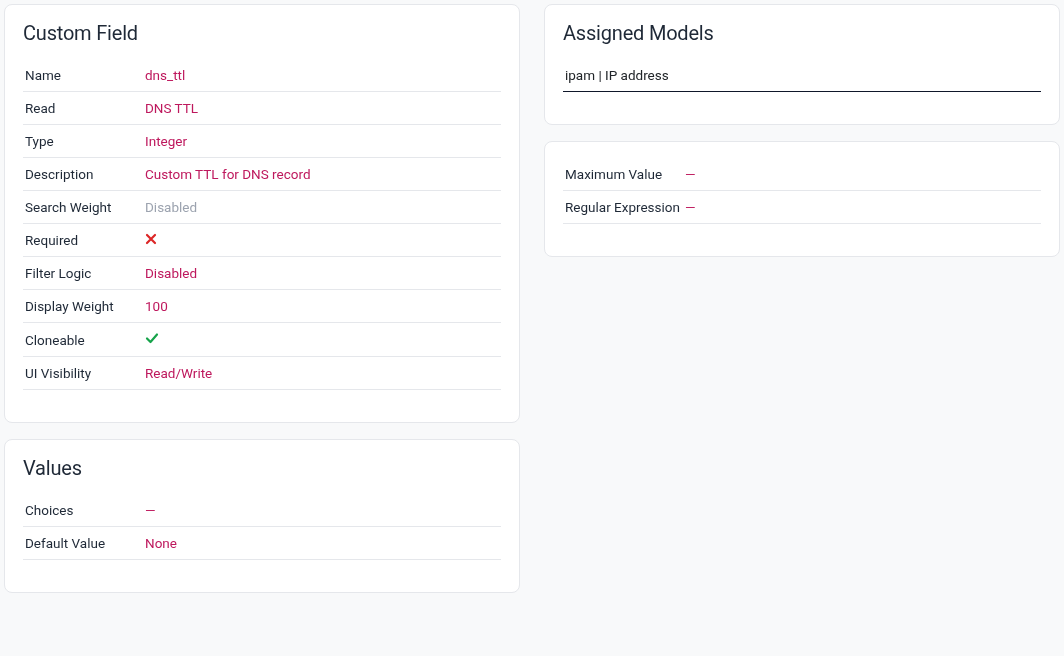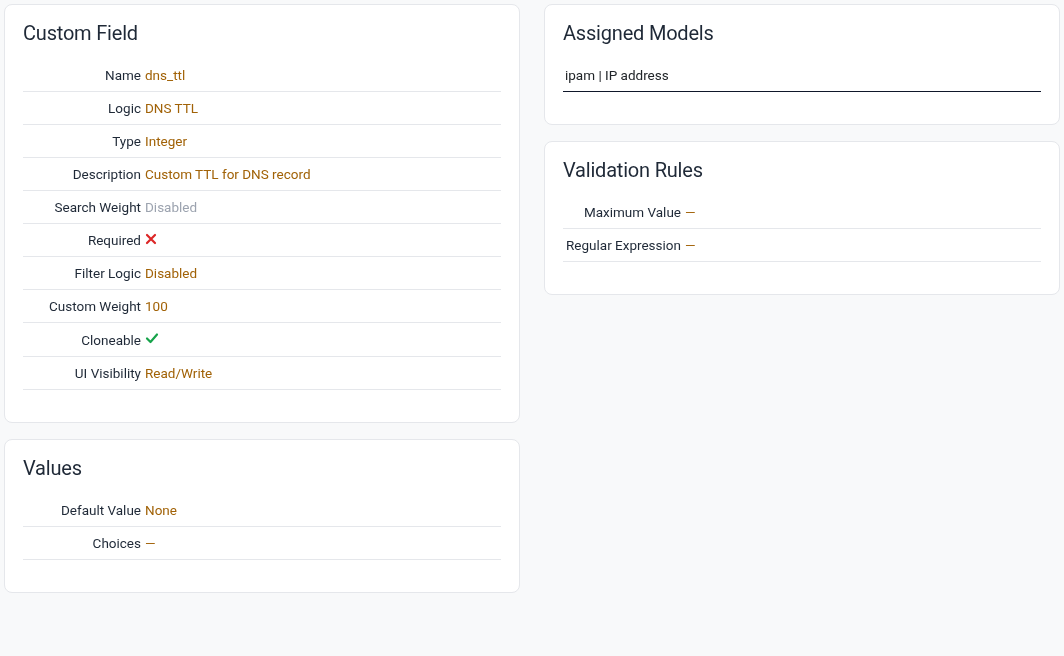--- a/index.html
+++ b/index.html
@@ -35,27 +35,26 @@
     }
     table {
       width: 100%;
       border-collapse: collapse;
     }
     td {
       padding: 8px 2px;
       border-bottom: 1px solid #e5e7eb;
       vertical-align: middle;
       font-size: 13.5px;
-      color: #a16207;
+      color: #be185d;
     }
     td.label-cell {
       width: 120px;
       color: #1f2937;
       white-space: normal;
-      text-align: right;
     }
     .muted {
       color: #9ca3af;
     }
     .icon-x {
       display: inline-block;
       width: 12px;
       height: 12px;
     }
     .icon-x svg { display:block; }
@@ -82,21 +81,21 @@
 
     <div class="card">
       <h2 class="card-title">Custom Field</h2>
       <table>
         <tbody>
           <tr>
             <td class="label-cell">Name</td>
             <td>dns_ttl</td>
           </tr>
           <tr>
-            <td class="label-cell">Logic</td>
+            <td class="label-cell">Read</td>
             <td>DNS TTL</td>
           </tr>
           <tr>
             <td class="label-cell">Type</td>
             <td>Integer</td>
           </tr>
           <tr>
             <td class="label-cell">Description</td>
             <td>Custom TTL for DNS record</td>
           </tr>
@@ -112,21 +111,21 @@
                     <path d="M2 2 L10 10 M10 2 L2 10" stroke="#dc2626" stroke-width="2.2" stroke-linecap="round"></path>
                   </svg>
               </span>
             </td>
           </tr>
           <tr>
             <td class="label-cell">Filter Logic</td>
             <td>Disabled</td>
           </tr>
           <tr>
-            <td class="label-cell">Custom Weight</td>
+            <td class="label-cell">Display Weight</td>
             <td>100</td>
           </tr>
           <tr>
             <td class="label-cell">Cloneable</td>
             <td>
               <span class="icon-check">
                 <svg viewBox="0 0 14 14" width="14" height="14">
                     <path d="M2 7.5 L5.5 11 L12 3.5" stroke="#16a34a" stroke-width="2.2" fill="none" stroke-linecap="round" stroke-linejoin="round"></path>
                   </svg>
               </span>
@@ -139,44 +138,43 @@
         </tbody>
       </table>
       <div class="last-space"></div>
     </div>
 
     <div class="card">
       <h2 class="card-title">Values</h2>
       <table>
         <tbody>
           <tr>
+            <td class="label-cell">Choices</td>
+            <td>—</td>
+          </tr>
+          <tr>
             <td class="label-cell">Default Value</td>
             <td>None</td>
-          </tr>
-          <tr>
-            <td class="label-cell">Choices</td>
-            <td>—</td>
           </tr>
         </tbody>
       </table>
       <div class="last-space"></div>
     </div>
 
   </div>
 
   <div class="col">
 
     <div class="card">
       <h2 class="card-title">Assigned Models</h2>
       <div class="list-item">ipam | IP address</div>
       <div class="last-space"></div>
     </div>
 
     <div class="card">
-      <h2 class="card-title">Validation Rules</h2>
       <table>
         <tbody>
           <tr>
             <td class="label-cell">Maximum Value</td>
             <td>—</td>
           </tr>
           <tr>
             <td class="label-cell">Regular Expression</td>
             <td>—</td>
           </tr>

